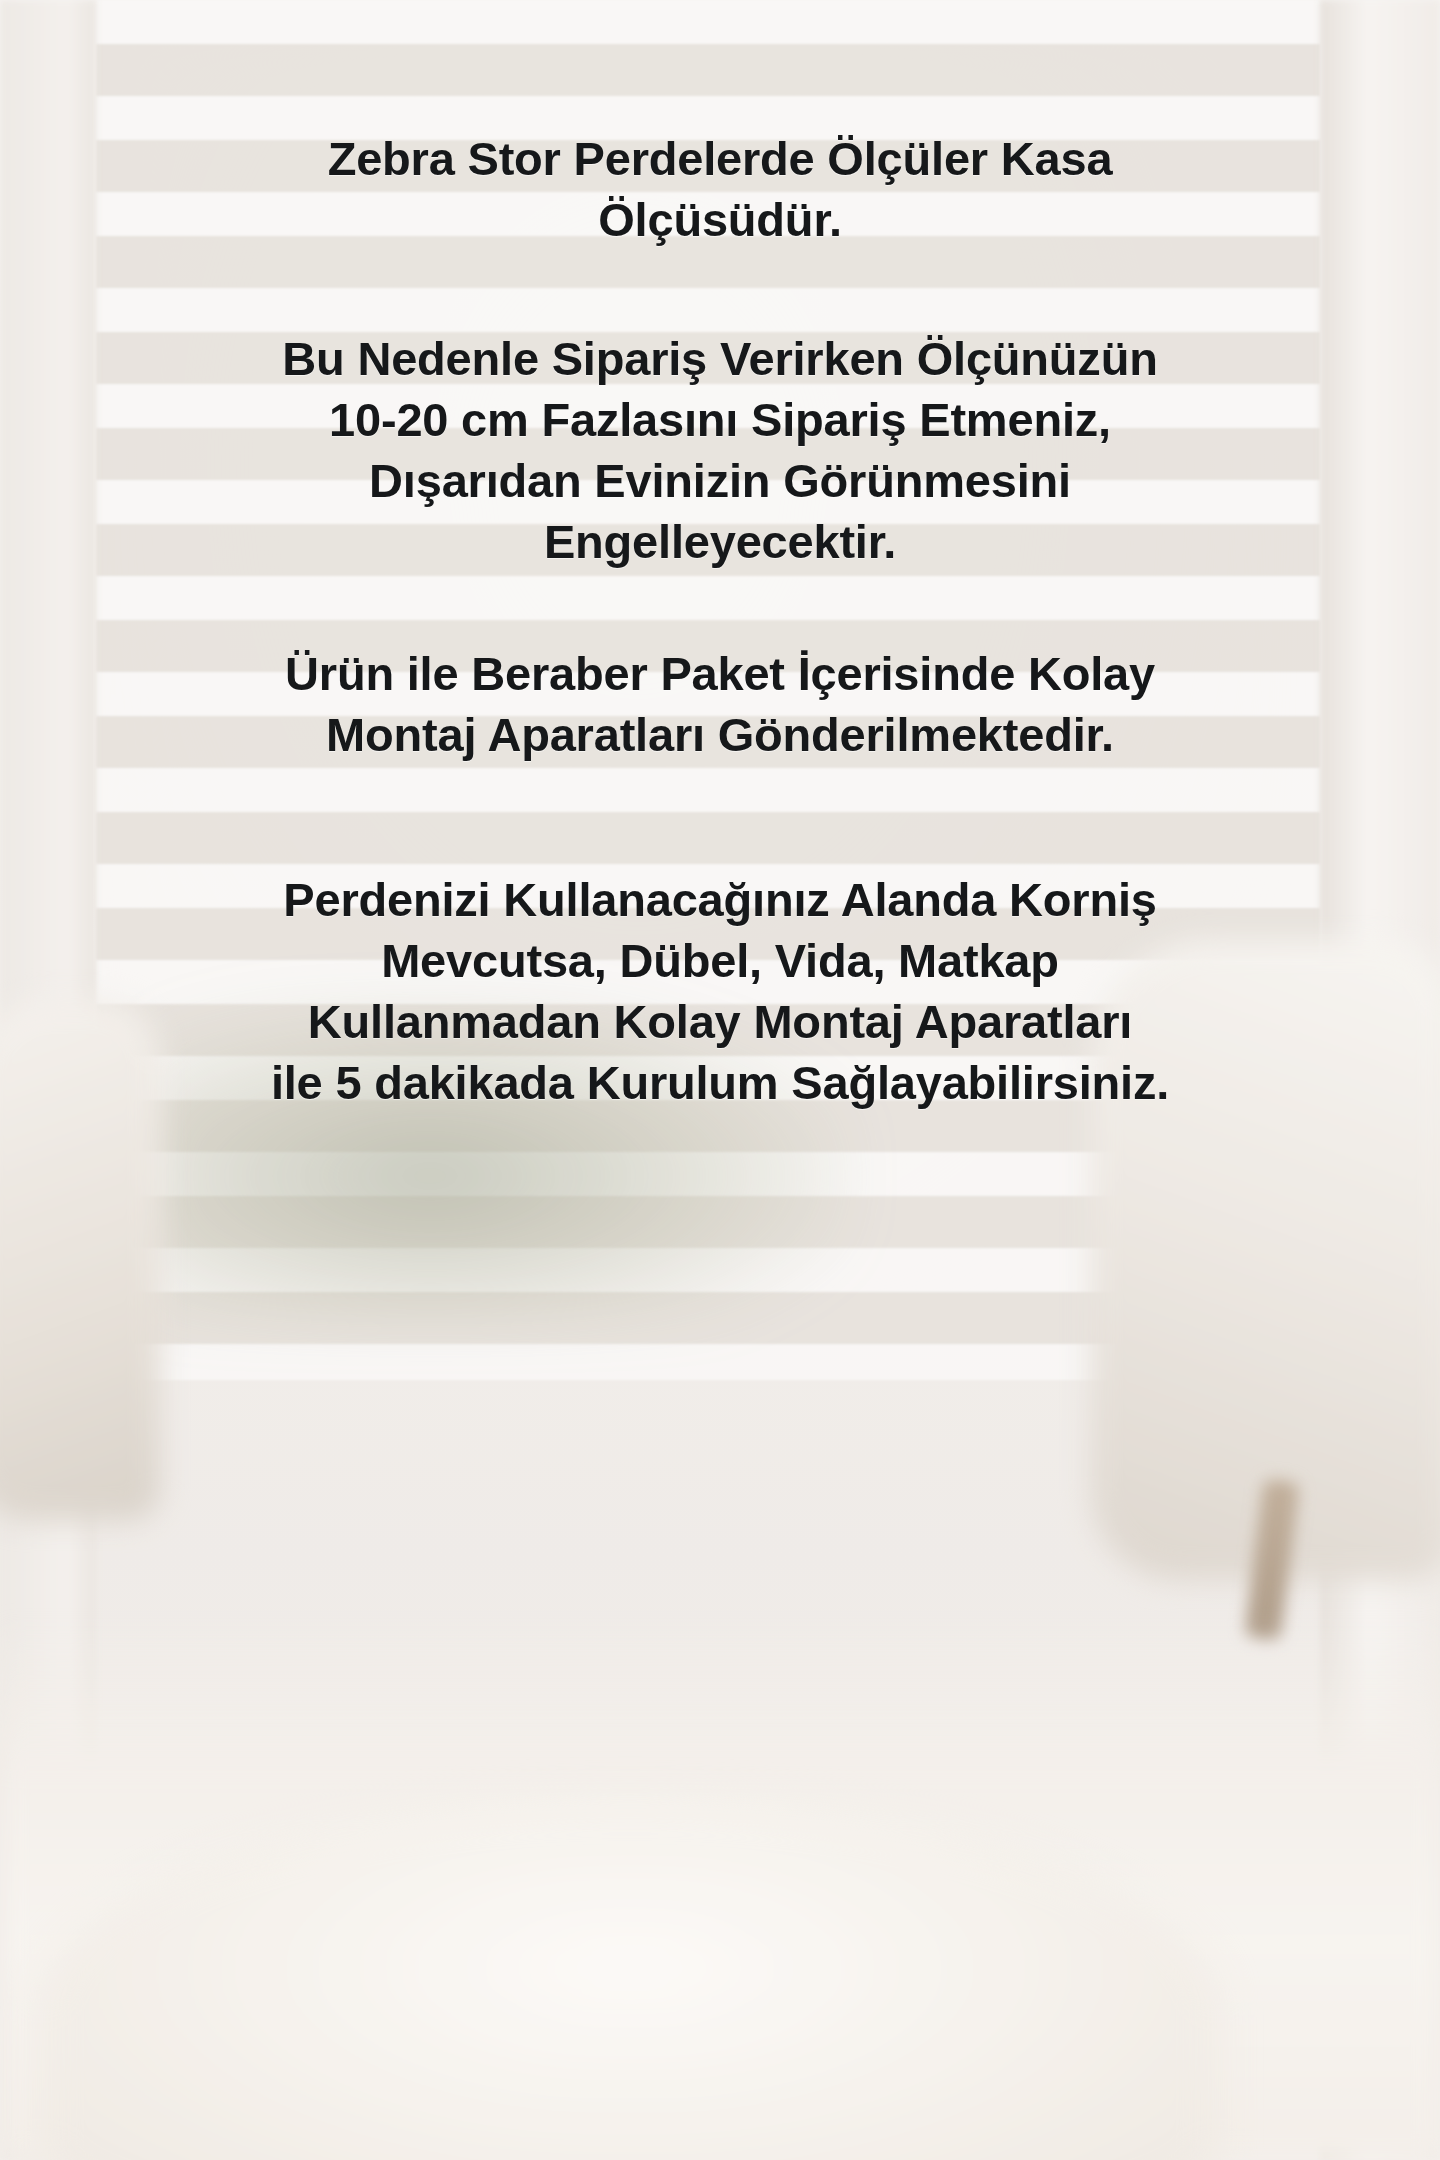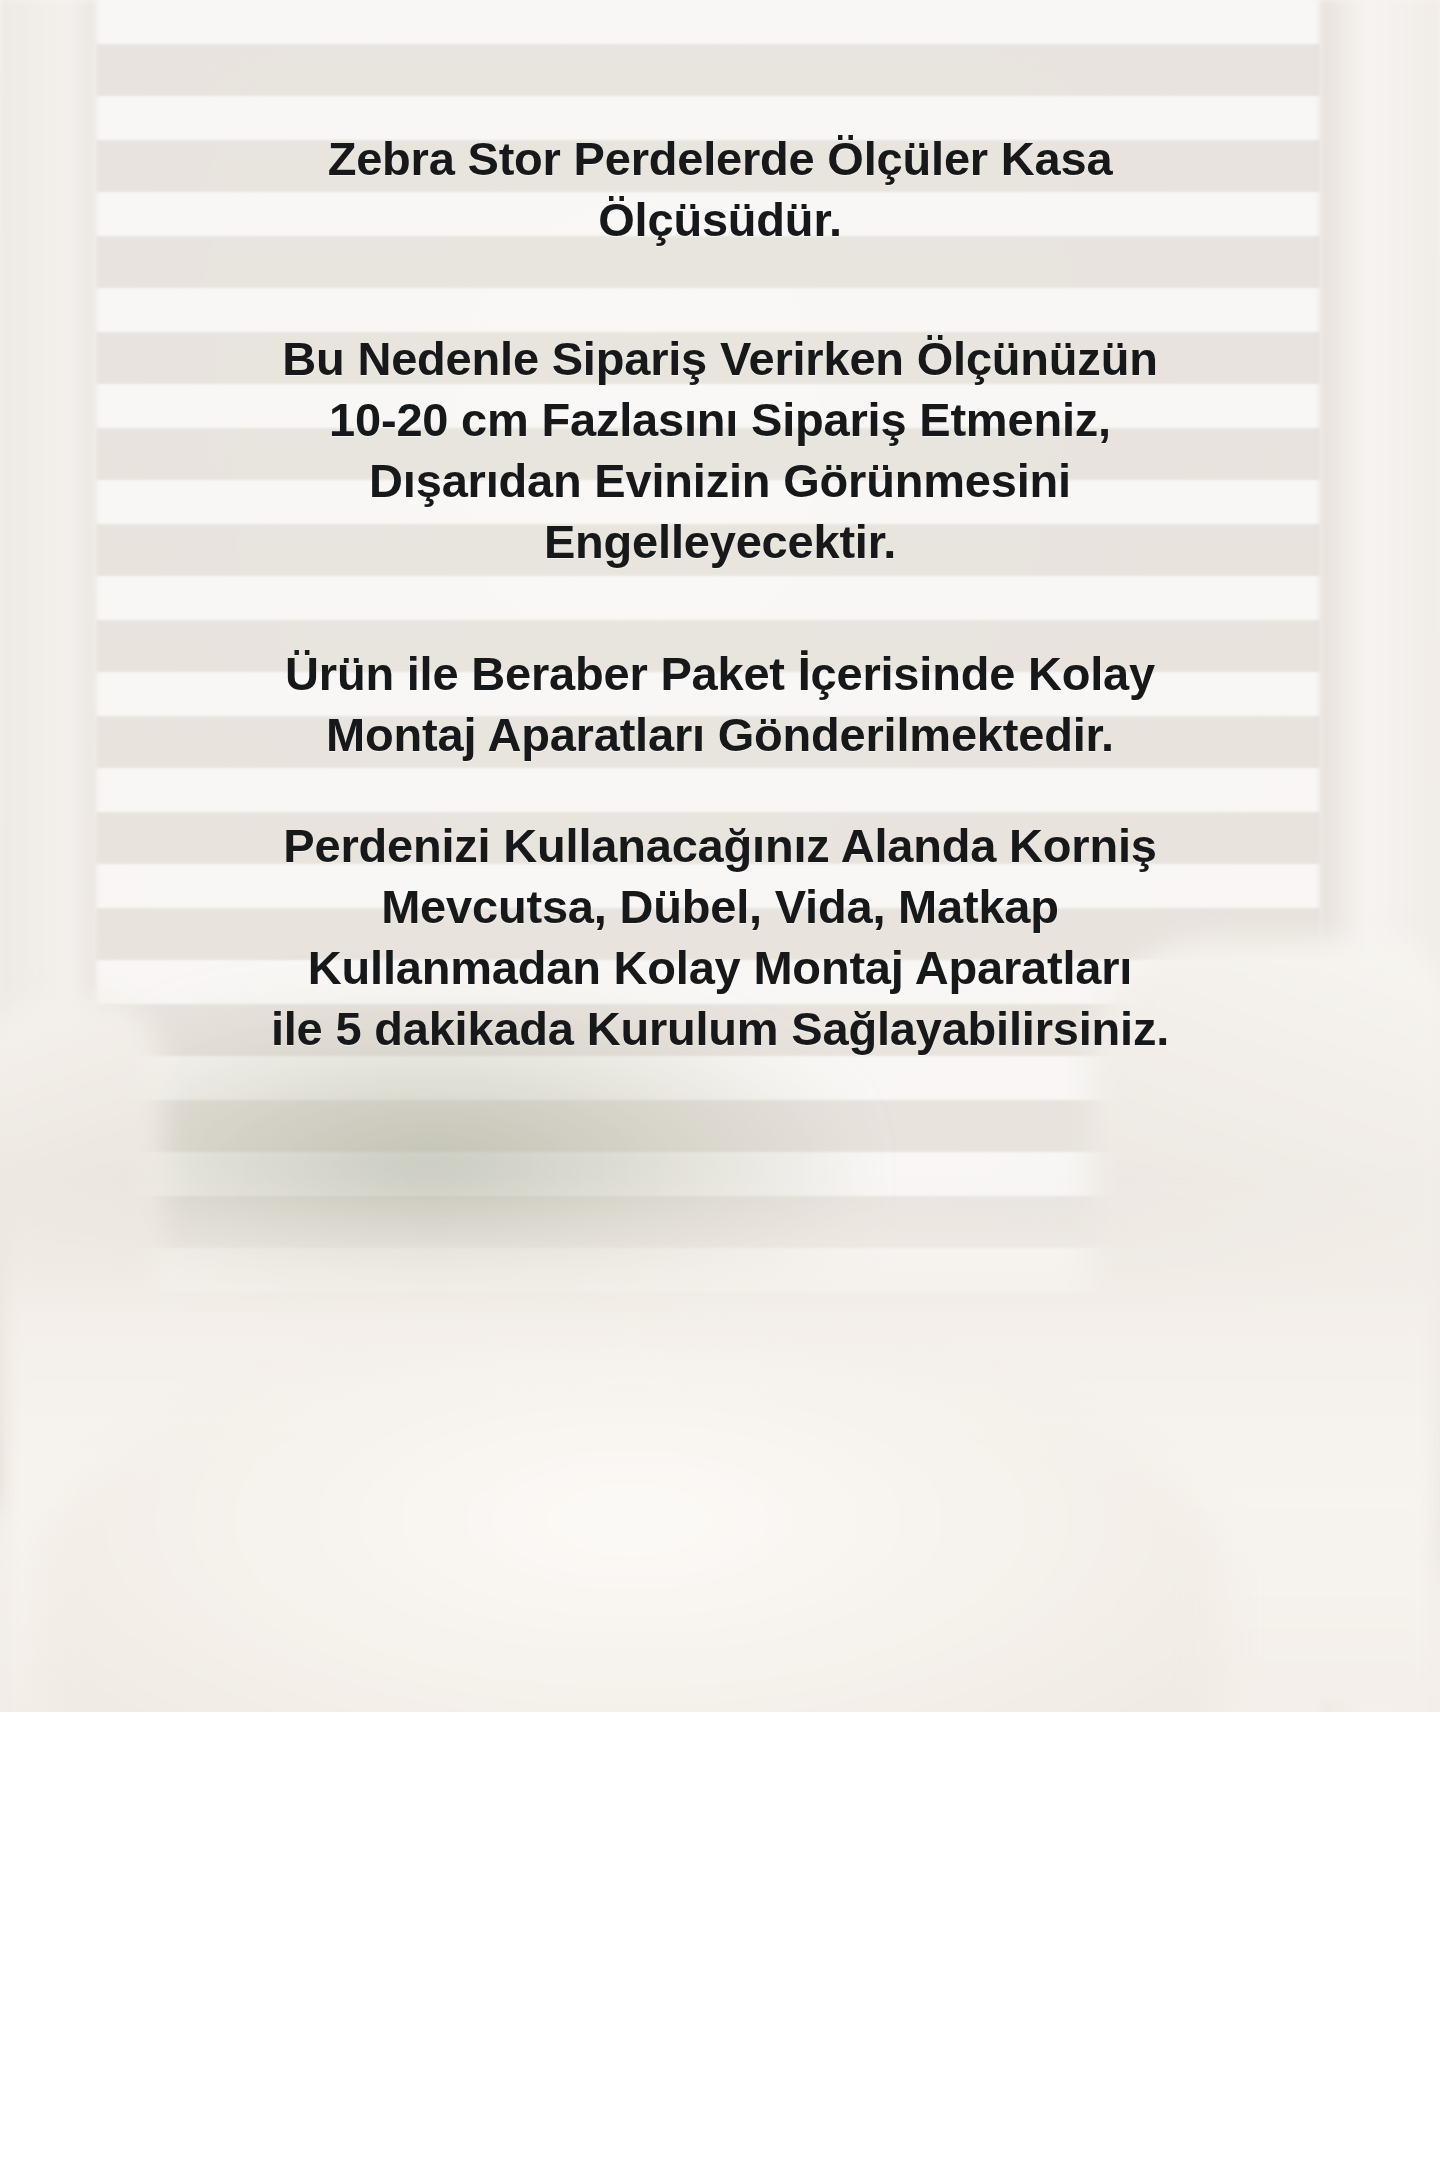--- a/index.html
+++ b/index.html
@@ -7,21 +7,21 @@
     padding: 0;
     background: #ffffff;
   }
   body {
     font-family: "Liberation Sans", sans-serif;
   }
 
   .canvas {
     position: relative;
     width: 1440px;
-    height: 1712px;
+    height: 2160px;
     overflow: hidden;
     background: #efece9;
   }
 
   
   .bg {
     position: absolute;
     inset: 0;
     overflow: hidden;
   }
@@ -161,21 +161,21 @@
     letter-spacing: -0.2px;
     margin: 0 0 56px 0;
     white-space: pre-line;
     text-shadow: 0 1px 0 rgba(255,255,255,0.55);
   }
 
   .para.p1 { margin-bottom: 78px; }
   .para.p2 { margin-bottom: 80px; }
   .para.p3 { margin-bottom: 74px; }
   .para.p4 { margin-bottom: 70px; }
-  .para.p5 { margin-bottom: 50px; }
+  .para.p5 { margin-bottom: 104px; }
   .para.p6 { margin-bottom: 0; }
 </style>
 </head>
 <body>
 
 <div class="canvas">
 
   <div class="bg">
     <div class="bg-base"></div>
     <div class="bg-glow"></div>

